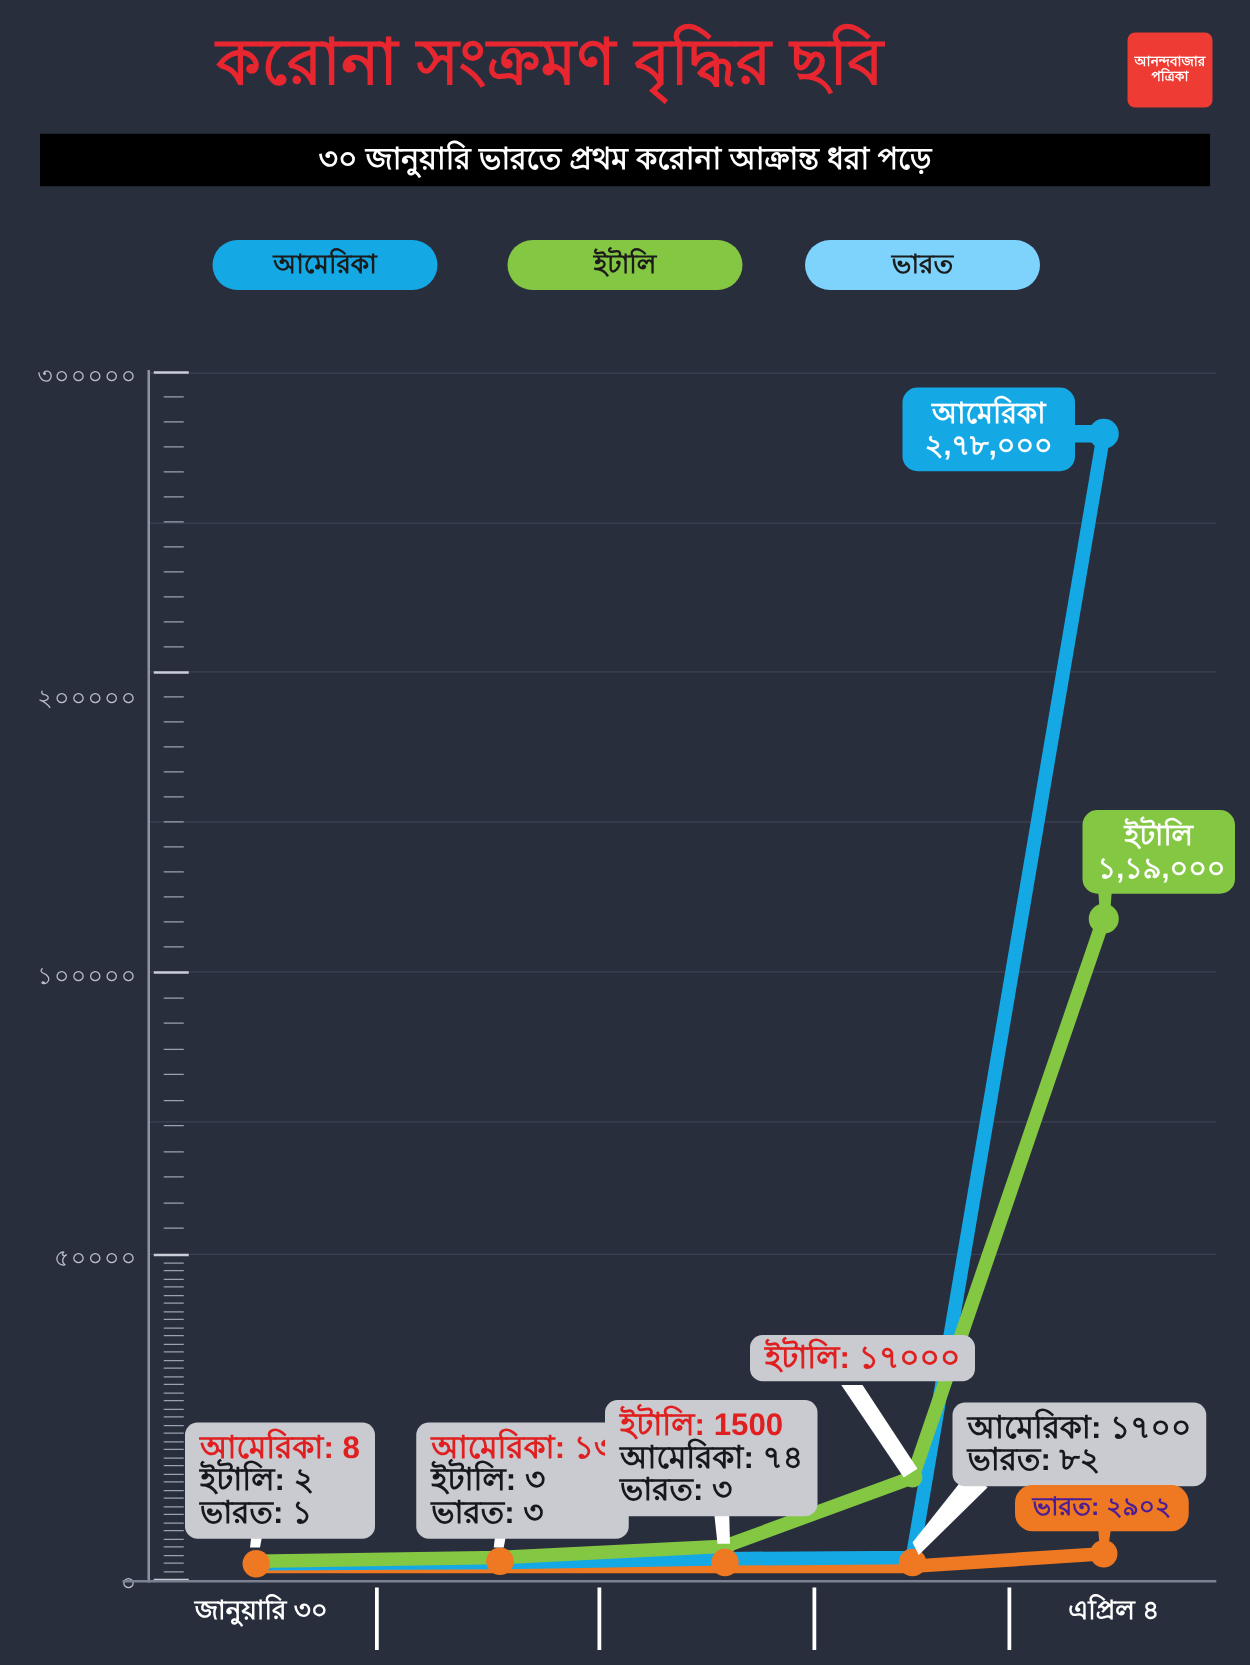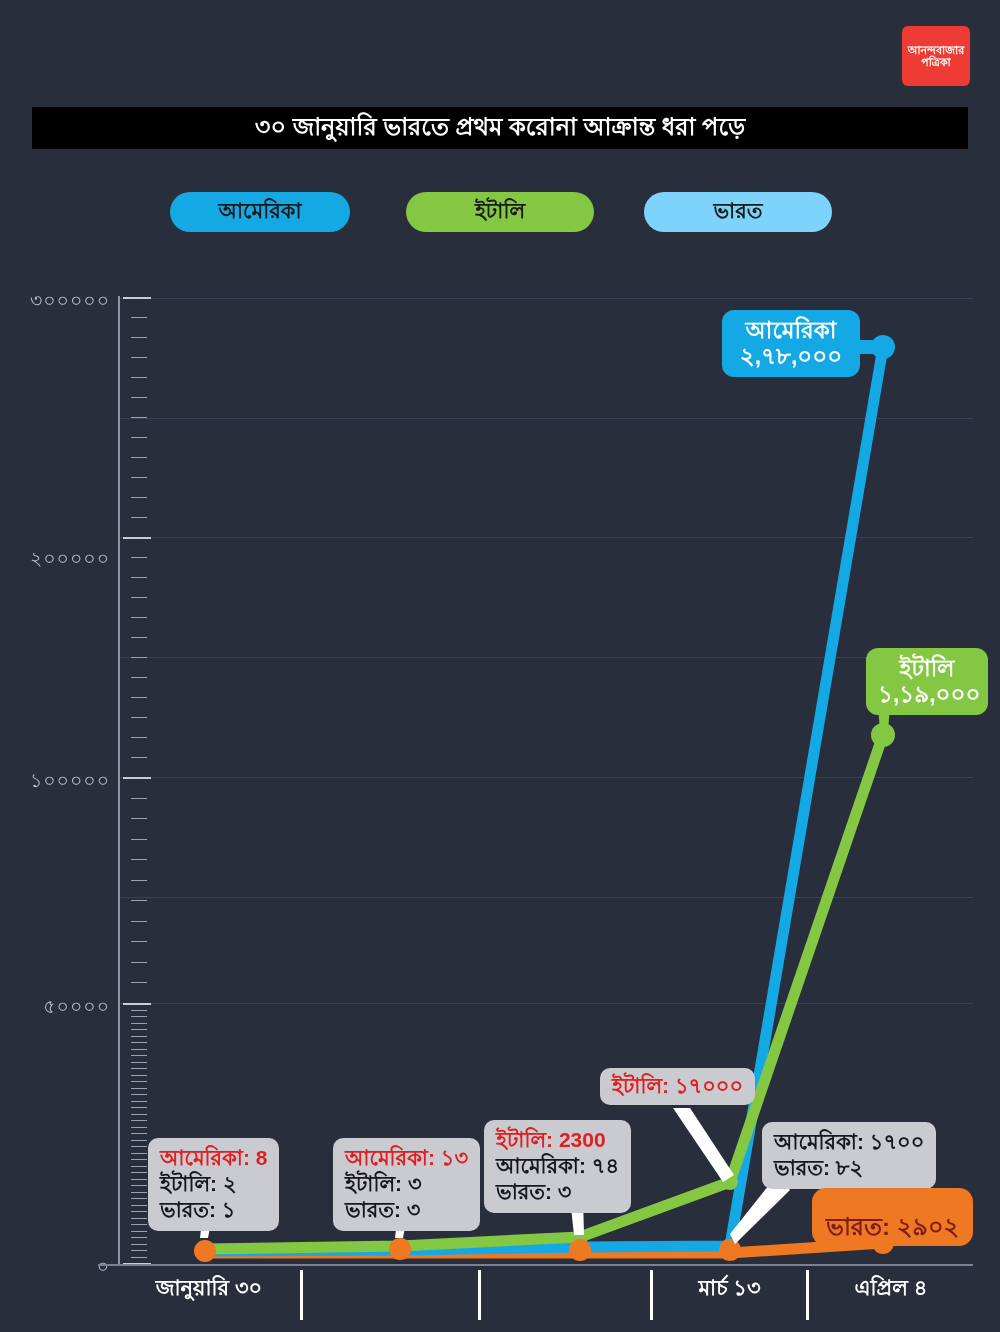--- a/index.html
+++ b/index.html
@@ -64,39 +64,40 @@
   }
 
   
   #lines { position:absolute; left:0; top:0; width:1000px; height:1072px; }
 
   
   .callout {
     position:absolute; border-radius:10px; padding:7px 12px 8px 12px;
     line-height:26px; white-space:nowrap;
   }
-  .callout .ln { font-size:21px; font-weight:bold; display:block; }
+  .callout .ln { font-size:25px; font-weight:bold; display:block; }
 
   .cgray { background:#C9CBD0; }
   .cgray .hl { color:#E02020; }
   .cgray .nm { color:#16181d; }
 
   .cblue { background:#14A9E4; }
   .cblue .ln { color:#ffffff; font-size:23px; text-align:center; }
 
   .cgreen { background:#84C743; }
   .cgreen .ln { color:#ffffff; font-size:23px; text-align:center; }
 
   .corange { background:#EF7822; }
-  .corange .ln { color:#7f1d1d; font-size:24px;margin-top:21px; }
+  .corange .ln { color:#4c1d95; font-size:20px; }
 </style>
 </head>
 <body>
 
 <div id="header">
+  <div id="headline">করোনা সংক্রমণ বৃদ্ধির ছবি</div>
   <div id="logo">
     <span>আনন্দবাজার</span>
     <span>পত্রিকা</span>
   </div>
 </div>
 
 <div id="subbar">
   <span>৩০ জানুয়ারি ভারতে প্রথম করোনা আক্রান্ত ধরা পড়ে</span>
 </div>
 
@@ -248,37 +249,36 @@
     <polygon points="878,445 890,445 888,472 880,472" fill="#84C743"></polygon>
   </svg>
 
   <div id="xaxisline"></div>
   <div class="xsep" style="left:300px"></div>
   <div class="xsep" style="left:478px"></div>
   <div class="xsep" style="left:650px"></div>
   <div class="xsep" style="left:806px"></div>
 
   <div class="xlabel" style="left:118px; width:182px;">জানুয়ারি ৩০</div>
-  <div class="xlabel" style="left:653px; width:153px;">মার্চ ১৩</div>
   <div class="xlabel" style="left:809px; width:164px;">এপ্রিল ৪</div>
 
   <div class="callout cgray" style="left:148px; top:878px;">
     <span class="ln hl">আমেরিকা: 8</span>
     <span class="ln nm">ইটালি: ২</span>
     <span class="ln nm">ভারত: ১</span>
   </div>
 
   <div class="callout cgray" style="left:333px; top:878px;">
     <span class="ln hl">আমেরিকা: ১৩</span>
     <span class="ln nm">ইটালি: ৩</span>
     <span class="ln nm">ভারত: ৩</span>
   </div>
 
   <div class="callout cgray" style="left:484px; top:860px;">
-    <span class="ln hl">ইটালি: 2300</span>
+    <span class="ln hl">ইটালি: 1500</span>
     <span class="ln nm">আমেরিকা: ৭৪</span>
     <span class="ln nm">ভারত: ৩</span>
   </div>
 
   <div class="callout cgray" style="left:600px; top:808px; padding:5px 12px 6px 12px;">
     <span class="ln hl">ইটালি: ১৭০০০</span>
   </div>
 
   <div class="callout cgray" style="left:762px; top:862px;">
     <span class="ln nm">আমেরিকা: ১৭০০</span>

